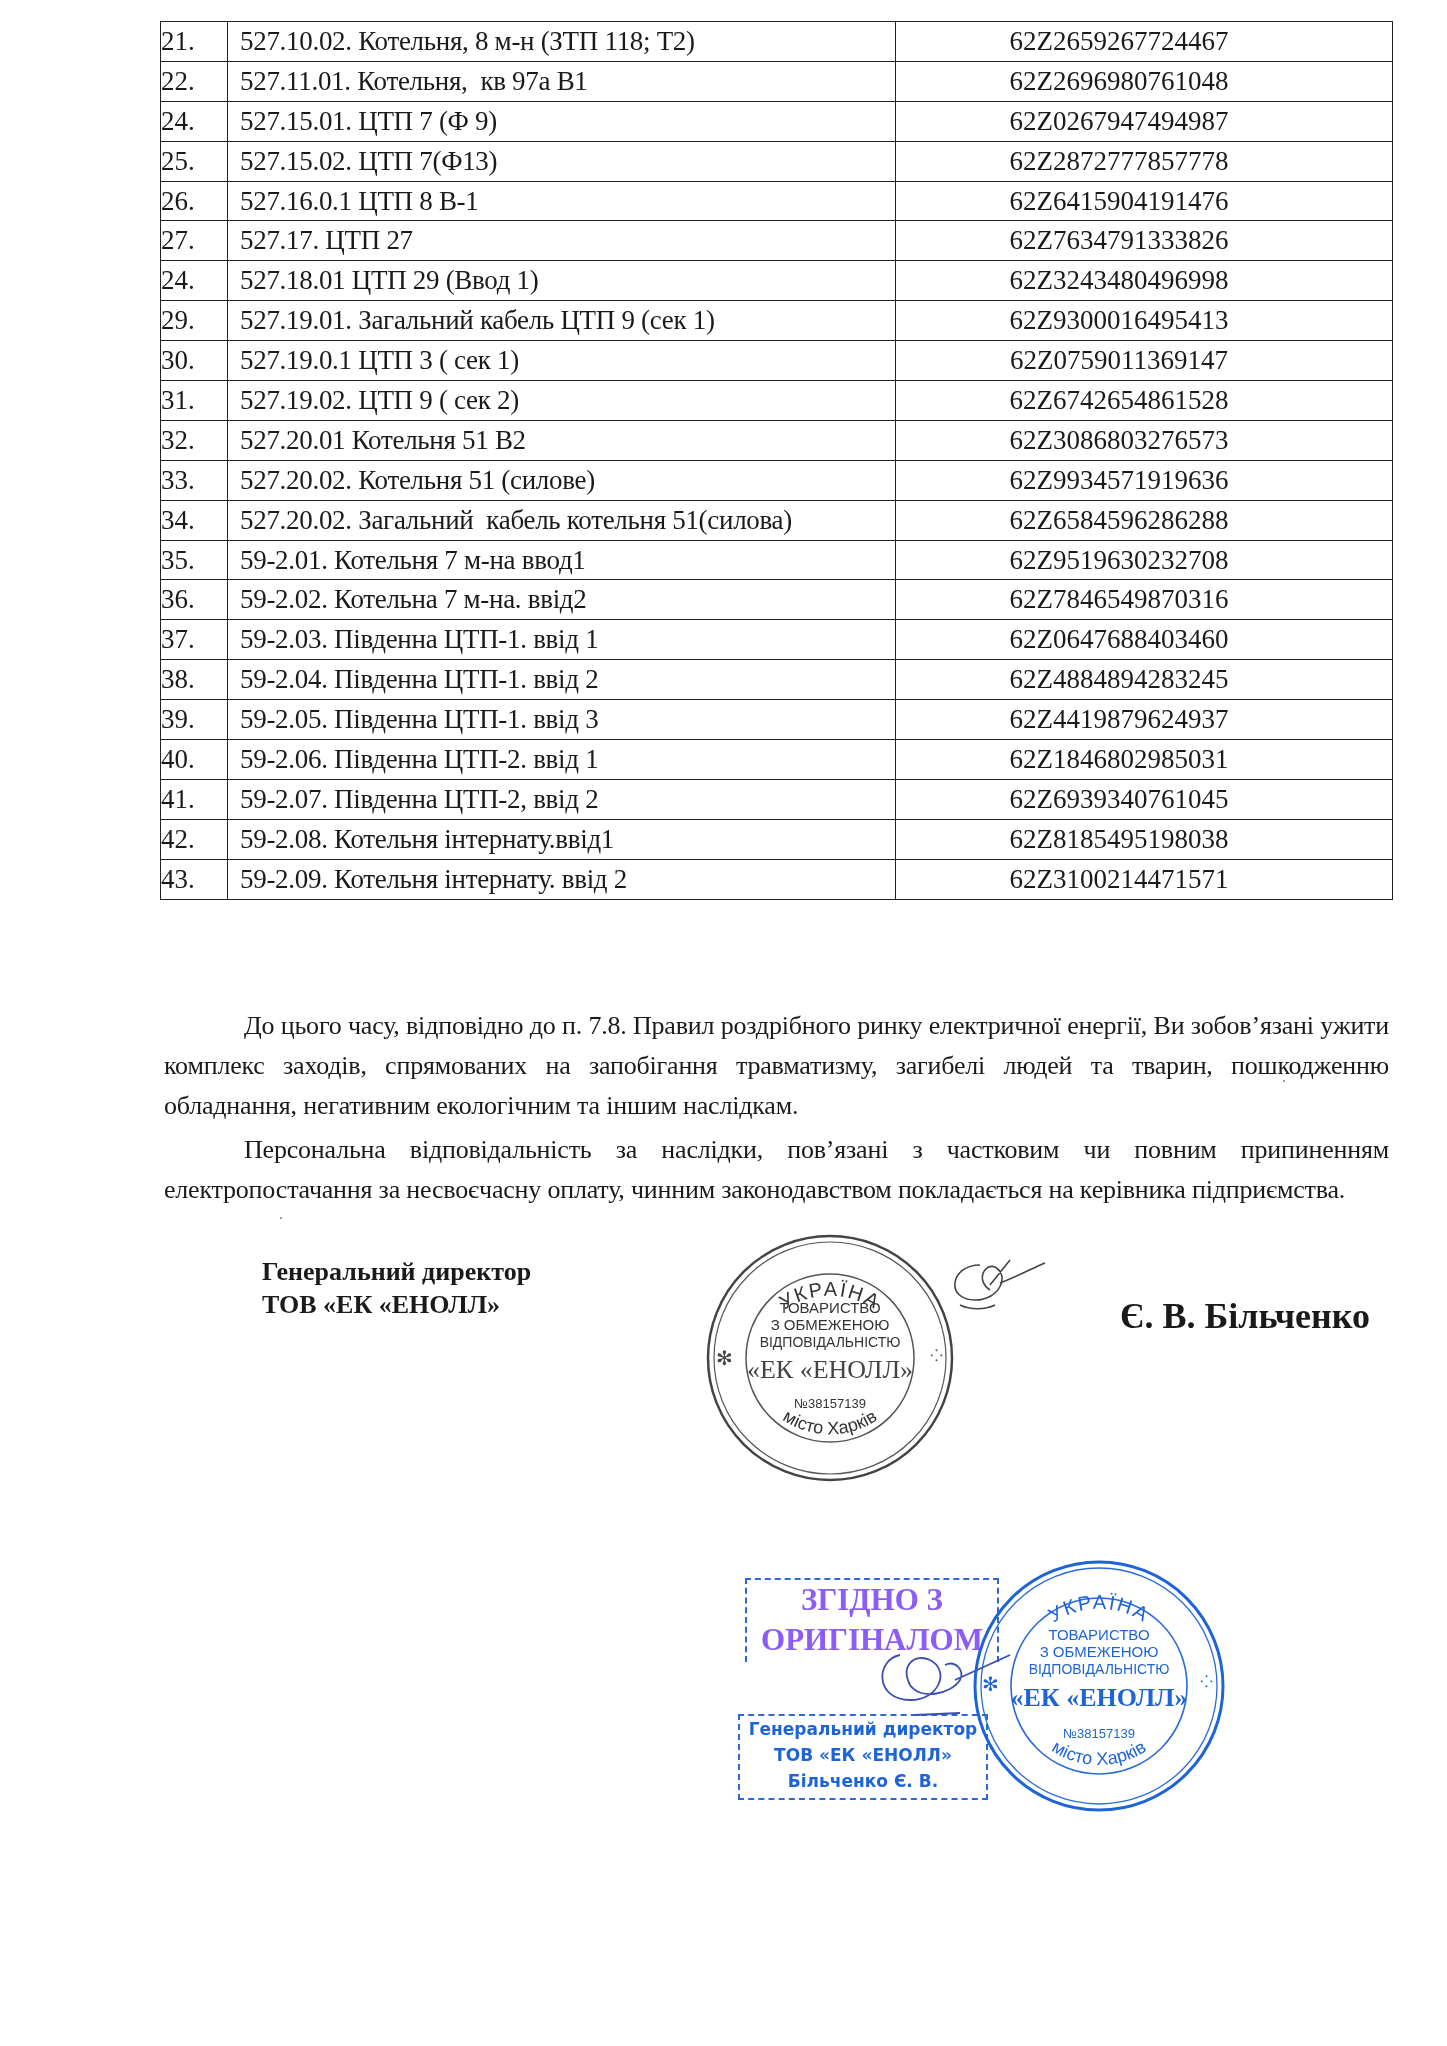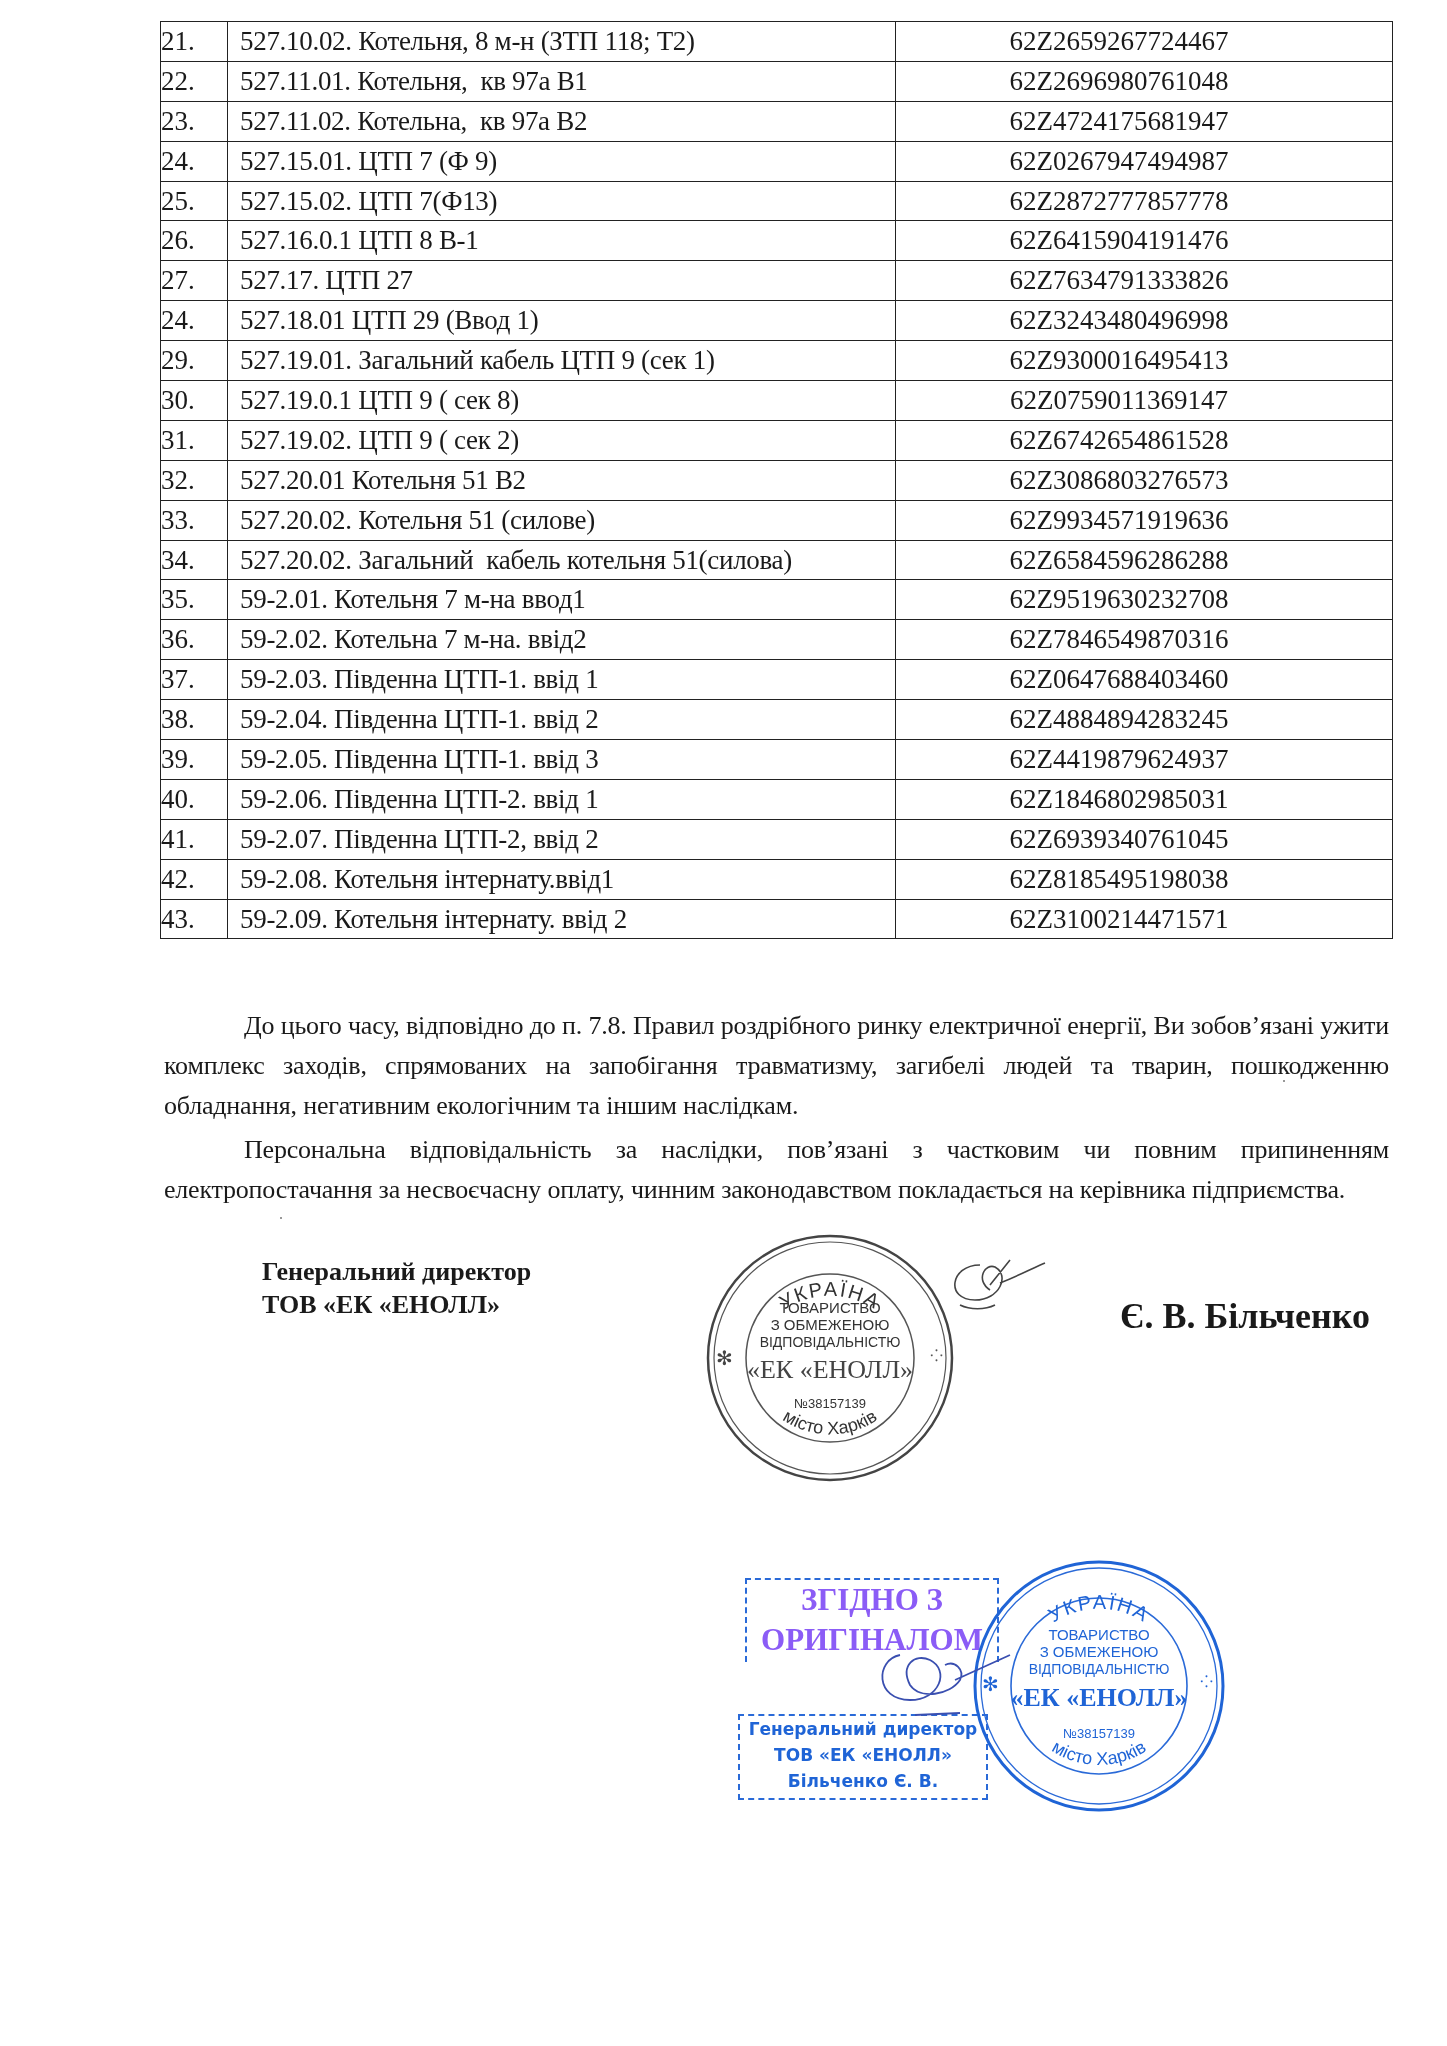--- a/index.html
+++ b/index.html
@@ -35,25 +35,20 @@
         <td class="num">21.</td>
         <td class="name">527.10.02. Котельня, 8 м-н (ЗТП 118; Т2)</td>
         <td class="code">62Z2659267724467</td>
       </tr>
       <tr>
         <td class="num">22.</td>
         <td class="name">527.11.01. Котельня,  кв 97а В1</td>
         <td class="code">62Z2696980761048</td>
       </tr>
       <tr>
-        <td class="num">23.</td>
-        <td class="name">527.11.02. Котельна,  кв 97а В2</td>
-        <td class="code">62Z4724175681947</td>
-      </tr>
-      <tr>
         <td class="num">24.</td>
         <td class="name">527.15.01. ЦТП 7 (Ф 9)</td>
         <td class="code">62Z0267947494987</td>
       </tr>
       <tr>
         <td class="num">25.</td>
         <td class="name">527.15.02. ЦТП 7(Ф13)</td>
         <td class="code">62Z2872777857778</td>
       </tr>
       <tr>
@@ -71,21 +66,21 @@
         <td class="name">527.18.01 ЦТП 29 (Ввод 1)</td>
         <td class="code">62Z3243480496998</td>
       </tr>
       <tr>
         <td class="num">29.</td>
         <td class="name">527.19.01. Загальний кабель ЦТП 9 (сек 1)</td>
         <td class="code">62Z9300016495413</td>
       </tr>
       <tr>
         <td class="num">30.</td>
-        <td class="name">527.19.0.1 ЦТП 9 ( сек 8)</td>
+        <td class="name">527.19.0.1 ЦТП 3 ( сек 1)</td>
         <td class="code">62Z0759011369147</td>
       </tr>
       <tr>
         <td class="num">31.</td>
         <td class="name">527.19.02. ЦТП 9 ( сек 2)</td>
         <td class="code">62Z6742654861528</td>
       </tr>
       <tr>
         <td class="num">32.</td>
         <td class="name">527.20.01 Котельня 51 В2</td>

